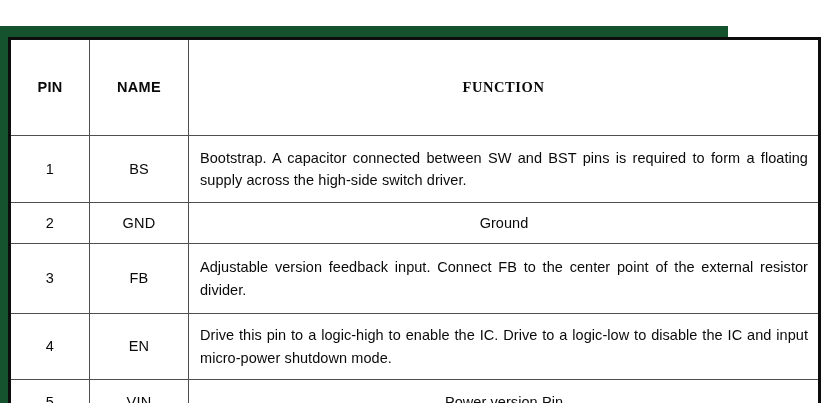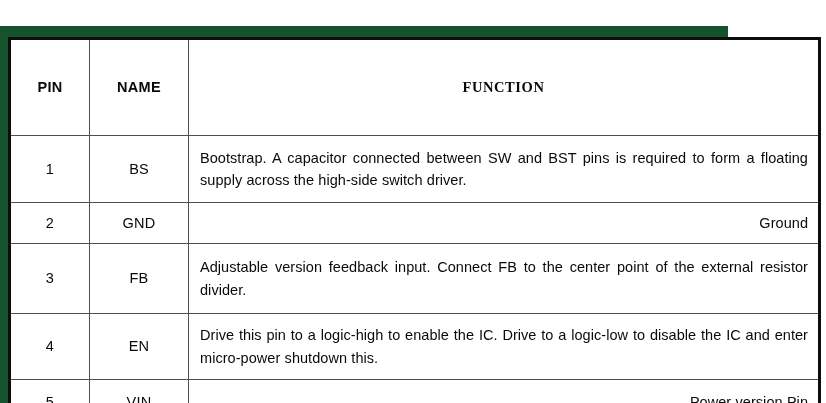--- a/index.html
+++ b/index.html
@@ -69,21 +69,21 @@
   }
 
   .cell-func {
     text-align: justify;
     text-justify: inter-word;
     padding: 4px 10px 4px 11px;
     letter-spacing: 0.05px;
     word-spacing: 0.2px;
   }
   .cell-func.single-line {
-    text-align: right;
+    text-align: center;
   }
 
   
   tr.r1 td { height: 58px; }
   tr.r2 td { height: 32px; }
   tr.r3 td { height: 61px; }
   tr.r4 td { height: 57px; }
   tr.r5 td { height: 36px; }
   tr.r6 td { height: 36px; }
 </style>
@@ -123,21 +123,21 @@
 
       <tr class="r3">
         <td class="cell-pin">3</td>
         <td class="cell-name">FB</td>
         <td class="cell-func">Adjustable version feedback input. Connect FB to the center point of the external resistor divider.</td>
       </tr>
 
       <tr class="r4">
         <td class="cell-pin">4</td>
         <td class="cell-name">EN</td>
-        <td class="cell-func">Drive this pin to a logic-high to enable the IC. Drive to a logic-low to disable the IC and enter micro-power shutdown this.</td>
+        <td class="cell-func">Drive this pin to a logic-high to enable the IC. Drive to a logic-low to disable the IC and input micro-power shutdown mode.</td>
       </tr>
 
       <tr class="r5">
         <td class="cell-pin">5</td>
         <td class="cell-name">VIN</td>
         <td class="cell-func single-line">Power version Pin</td>
       </tr>
 
       <tr class="r6">
         <td class="cell-pin">6</td>

